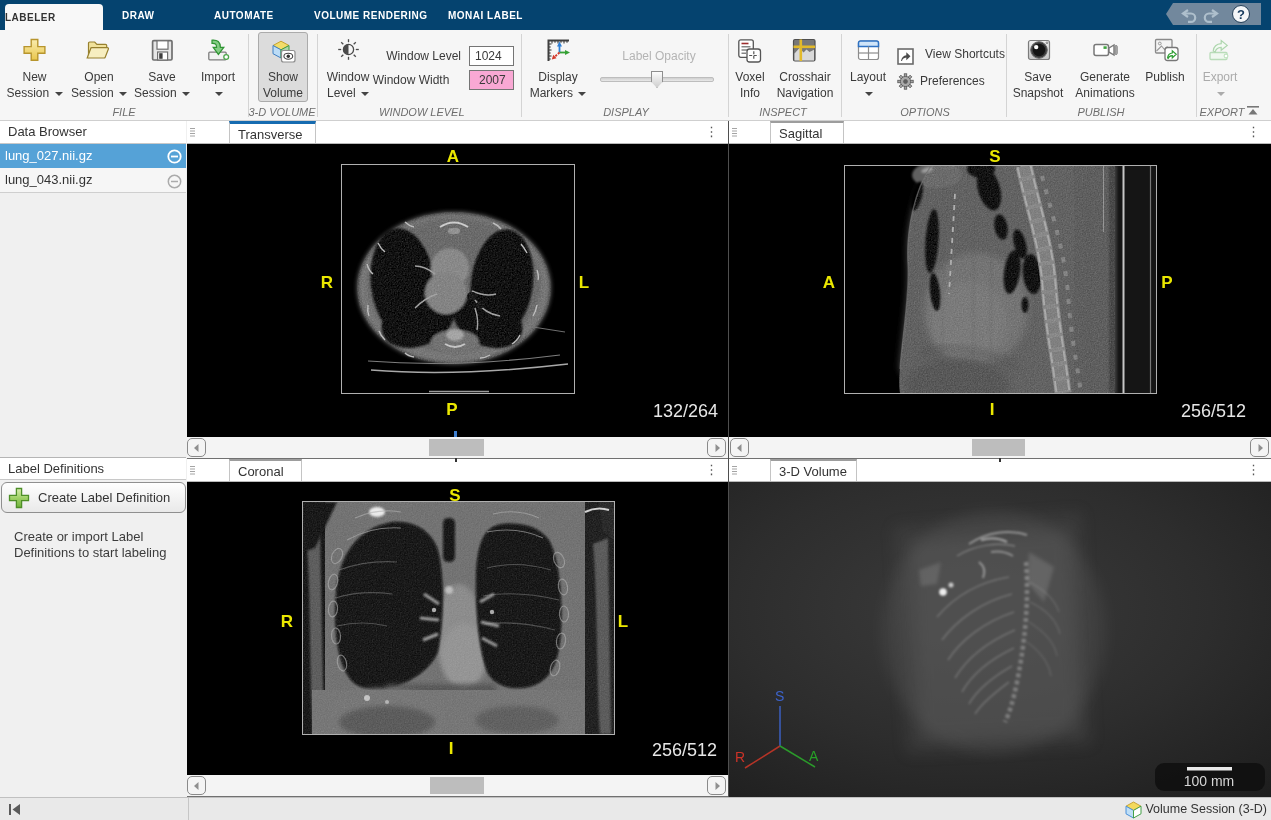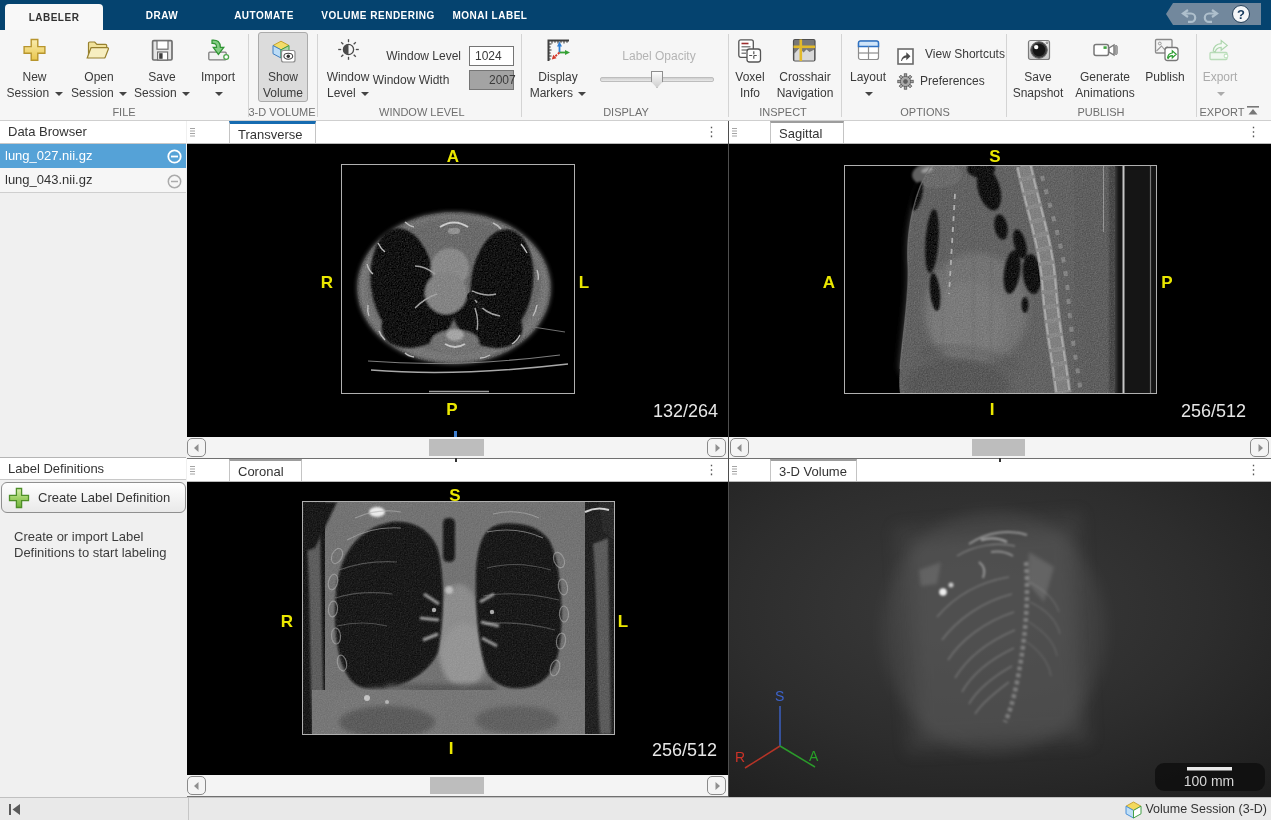--- a/index.html
+++ b/index.html
@@ -1,26 +1,26 @@
 <!DOCTYPE html>
 <html><head>
 <meta charset="utf-8">
 <style>
 * { margin:0; padding:0; box-sizing:border-box; }
 html,body { width:1271px; height:820px; overflow:hidden; }
 body { font-family:"Liberation Sans",sans-serif; position:relative; background:#f0f0f0; color:#3a3a3a; }
 .abs { position:absolute; }
 
 #tabbar { position:absolute; left:0; top:0; width:1271px; height:30px; background:#05436f; }
-.tab { position:absolute; top:0; height:30px; line-height:31px; font-size:10px; font-weight:700; letter-spacing:.5px; color:#fff; text-align:center; }
+.tab { position:absolute; top:0; height:30px; line-height:31px; font-size:10px; font-weight:700; letter-spacing:.5px; color:#fff; }
 .tab.active { background:#f8f8f8; color:#333; border-radius:4px 4px 0 0; top:4px; height:26px; line-height:27px; }
 
 #ribbon { position:absolute; left:0; top:30px; width:1271px; height:91px; background:#f6f6f6; border-bottom:1px solid #cfcfcf; }
 .vsep { position:absolute; top:4px; height:83px; width:1px; background:#d4d4d4; }
-.seclabel { position:absolute; top:74px; height:17px; line-height:17px; font-size:11px; color:#6e6e6e; text-align:center; white-space:nowrap; }
+.seclabel { position:absolute; top:74px; height:17px; line-height:17px; font-size:11px; color:#6e6e6e; text-align:center; white-space:nowrap;font-style:italic; }
 .rlabel { position:absolute; font-size:12px; color:#3a3a3a; text-align:center; white-space:nowrap; line-height:16px; }
 .icon { position:absolute; }
 .caret { display:inline-block; width:0; height:0; border-left:4px solid transparent; border-right:4px solid transparent; border-top:4px solid #444; vertical-align:middle; margin-left:2px; }
 
 #leftpanel { position:absolute; left:0; top:121px; width:186px; height:676px; background:#f0f0f0; }
 .phead { background:#fff; border-bottom:1px solid #c8c8c8; font-size:13px; color:#333; padding-left:8px; }
 
 .vtabs { position:absolute; background:#fff; border-bottom:1px solid #b9b9b9; }
 .vtab { position:absolute; top:0; height:22px; background:#fff; font-size:13px; color:#333; text-align:left; padding-left:8px; line-height:21px; border-left:1px solid #c4c4c4; border-right:1px solid #c4c4c4;margin-left:32px; }
 .vtab.act { border-top:3px solid #166bb0; }
@@ -125,21 +125,21 @@
       <line x1="6.2" y1="5.2" x2="8.3" y2="7.3"></line>
         <line x1="18.7" y1="17.7" x2="20.8" y2="19.8"></line>
       <line x1="20.8" y1="5.2" x2="18.7" y2="7.3"></line>
         <line x1="8.3" y1="17.7" x2="6.2" y2="19.8"></line>
     </g>
   </svg>
   <div class="rlabel" style="left:316px;top:39px;width:64px">Window<br>Level <span class="caret"></span></div>
   <div class="rlabel" style="left:361px;top:16px;width:100px;text-align:right;line-height:20px">Window Level</div>
   <div class="rlabel" style="left:361px;top:40px;width:100px;text-align:center;line-height:20px">Window Width</div>
   <div class="abs" style="left:469px;top:16px;width:45px;height:20px;background:#fff;border:1px solid #757575;font-size:12px;line-height:18px;padding-left:5px">1024</div>
-  <div class="abs" style="left:469px;top:40px;width:45px;height:20px;background:#a3a3a3;border:1px solid #757575;font-size:12px;line-height:18px;padding-left:19px">2007</div>
+  <div class="abs" style="left:469px;top:40px;width:45px;height:20px;background:#f9a8d4;border:1px solid #757575;font-size:12px;line-height:18px;padding-left:9px">2007</div>
 
   <svg class="icon" style="left:545px;top:7px" width="27" height="27" viewBox="0 0 27 27">
     <g stroke="#3f3f3f" stroke-width="2">
         <path d="M3.5 2.5 V24 M2.5 3.5 H24" fill="none"></path>
       </g>
     <g stroke="#3f3f3f" stroke-width="1.1">
       <line x1="7" y1="3.5" x2="7" y2="6.5"></line>
         <line x1="10" y1="3.5" x2="10" y2="5.7"></line>
         <line x1="13" y1="3.5" x2="13" y2="6.5"></line>
         <line x1="16" y1="3.5" x2="16" y2="5.7"></line>

